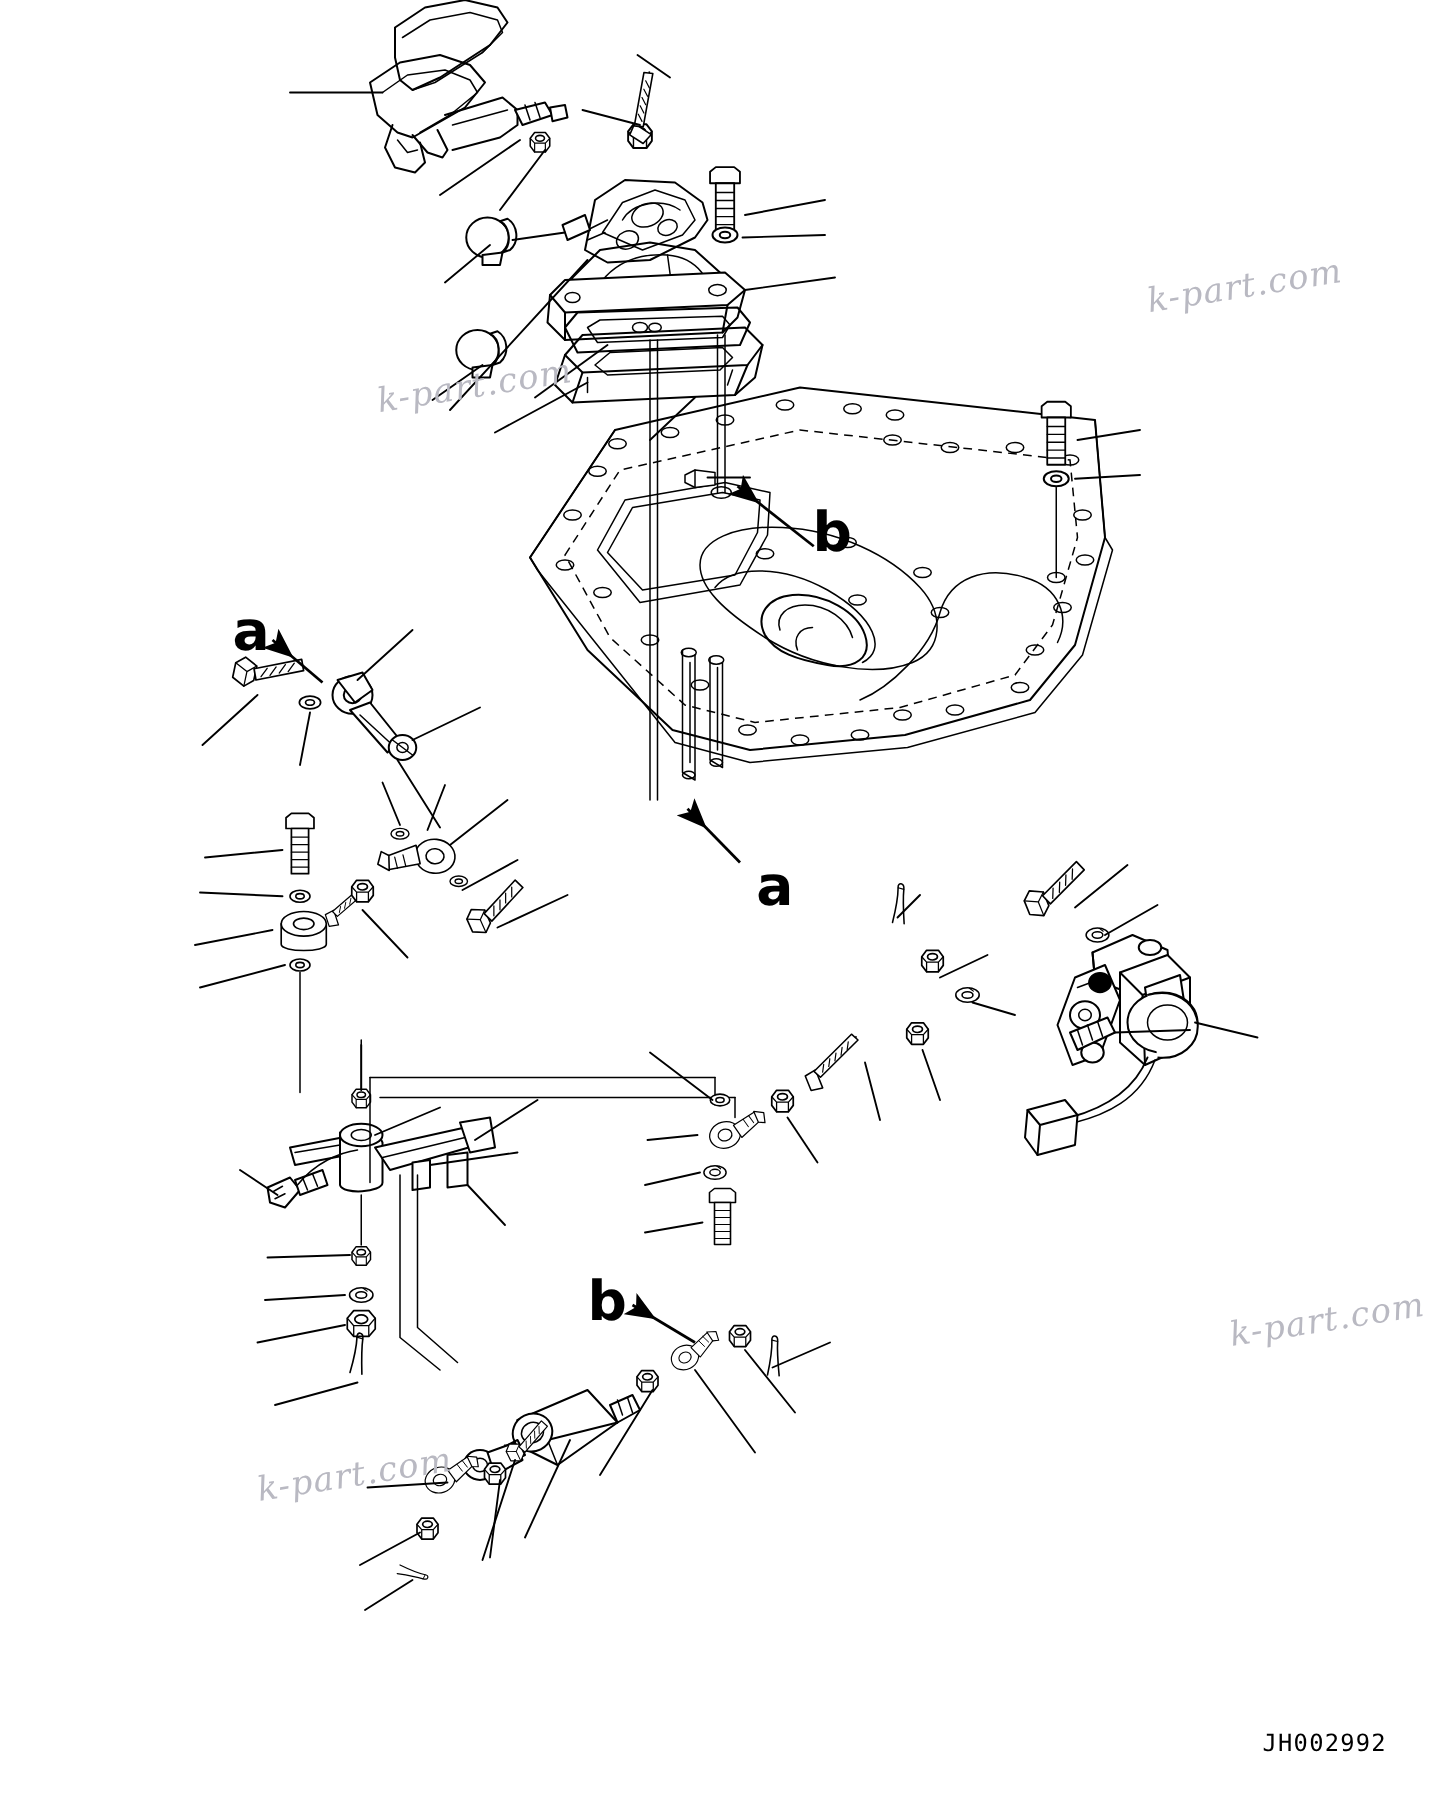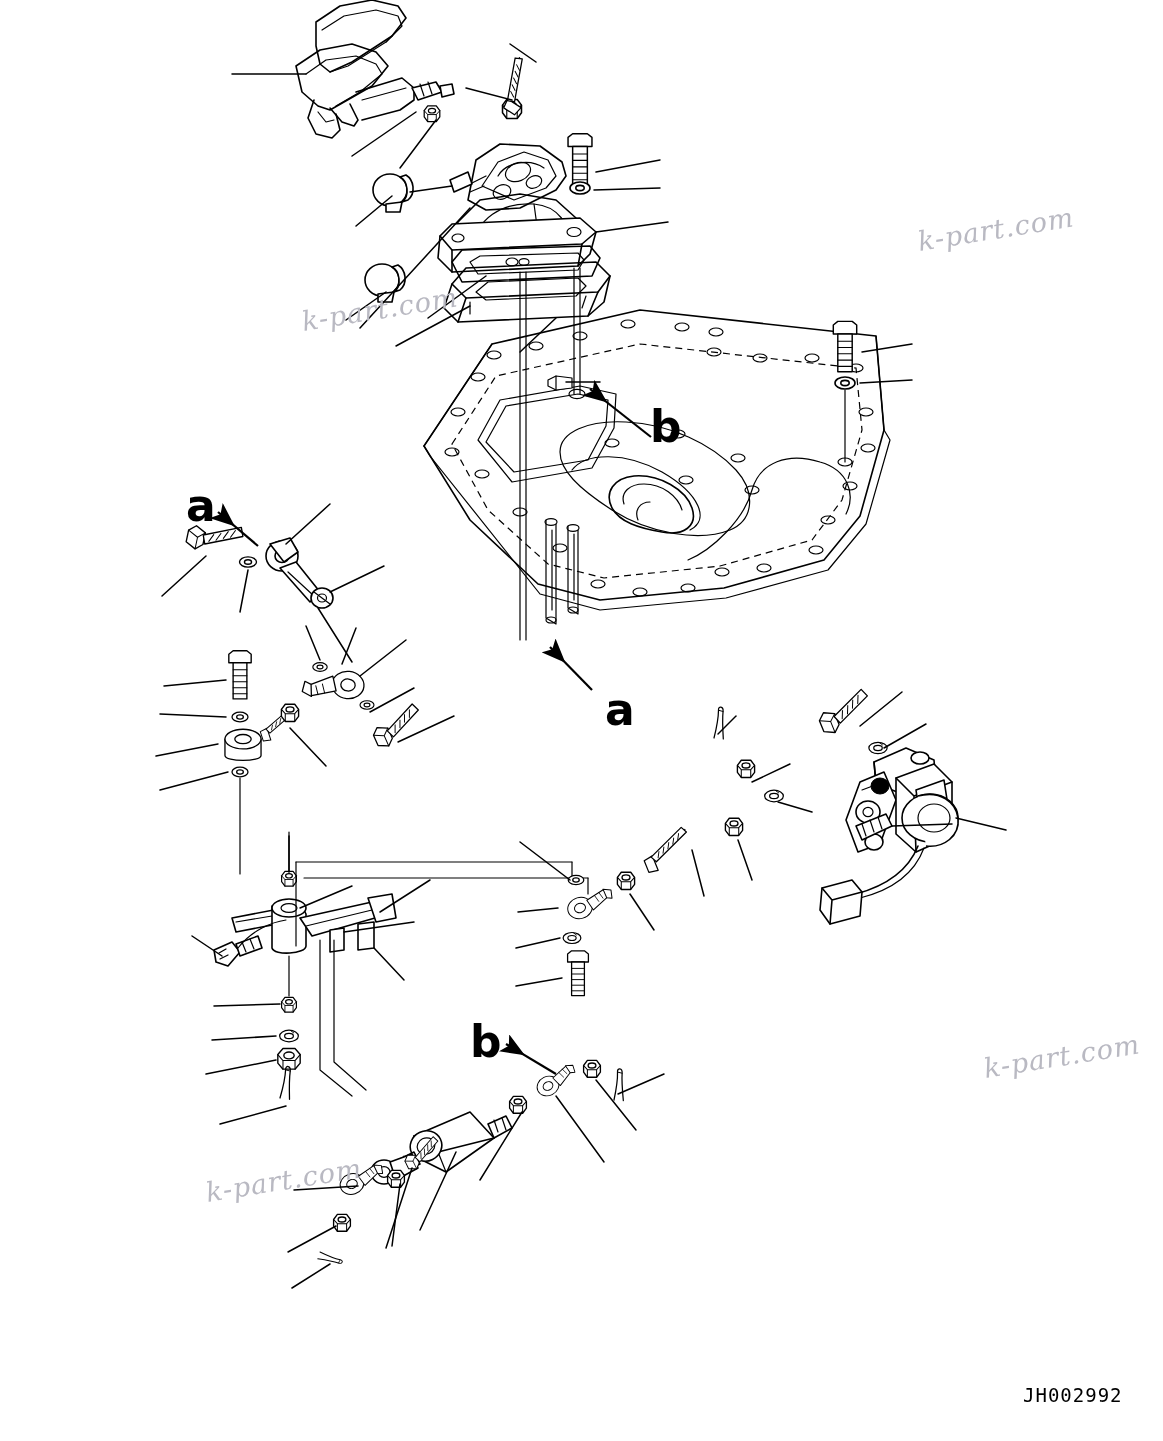--- a/index.html
+++ b/index.html
@@ -38,21 +38,20 @@
   }
   #drawing-number {
     position: absolute;
     left: 1010px;
     top: 1384px;
     font-family: "DejaVu Sans Mono", monospace;
     font-size: 19px;
     letter-spacing: 1px;
     color: #000000;
     white-space: nowrap;
-    margin-left: 13px;
   }
   .callout {
     position: absolute;
     font-family: "DejaVu Sans", sans-serif;
     font-size: 44px;
     font-weight: 700;
     color: #000000;
     line-height: 1;
     user-select: none;
   }

